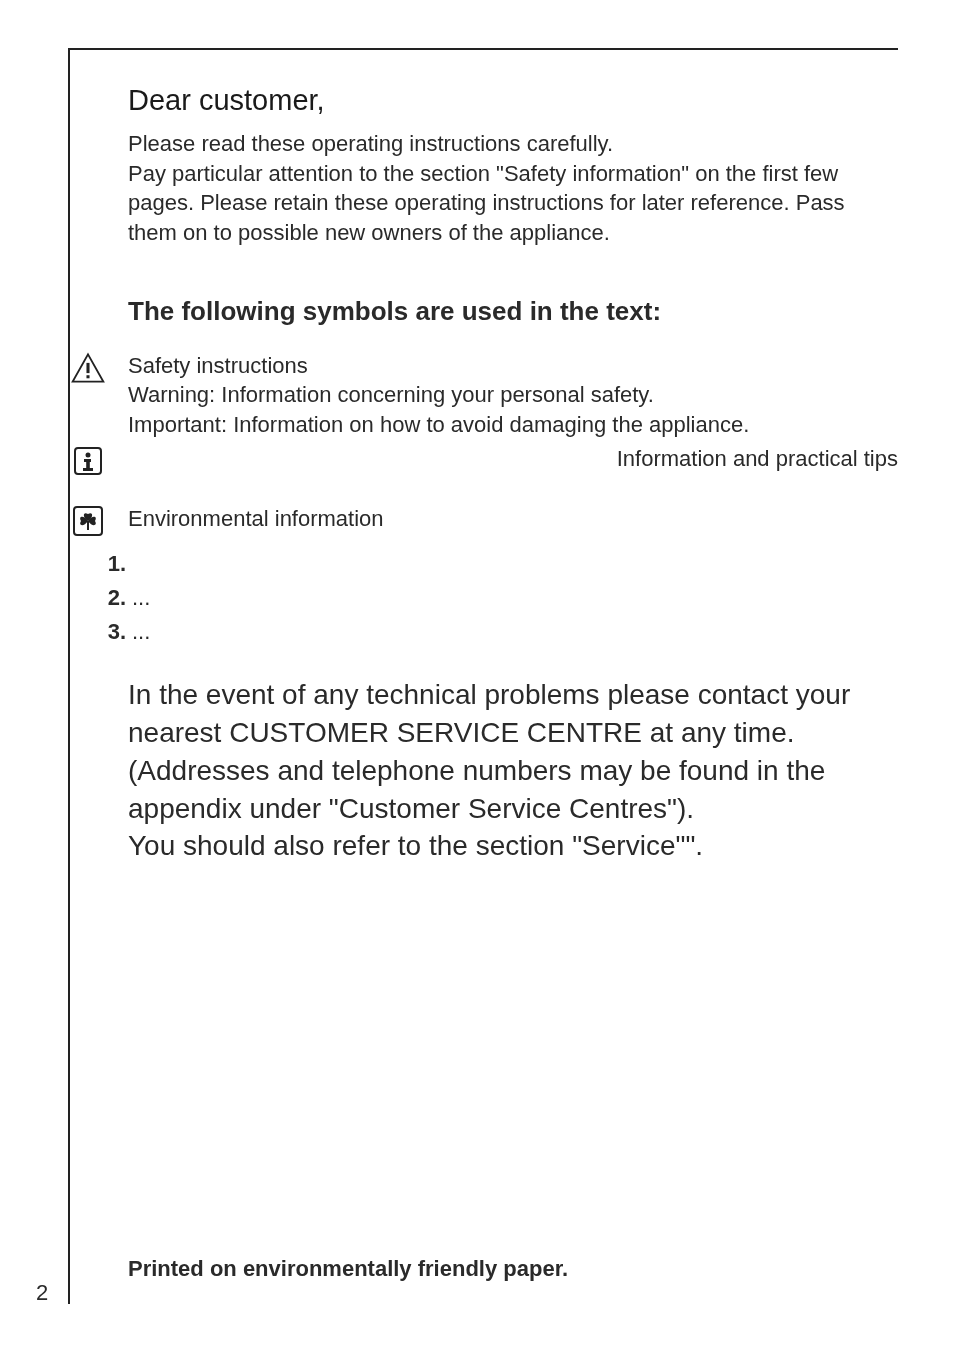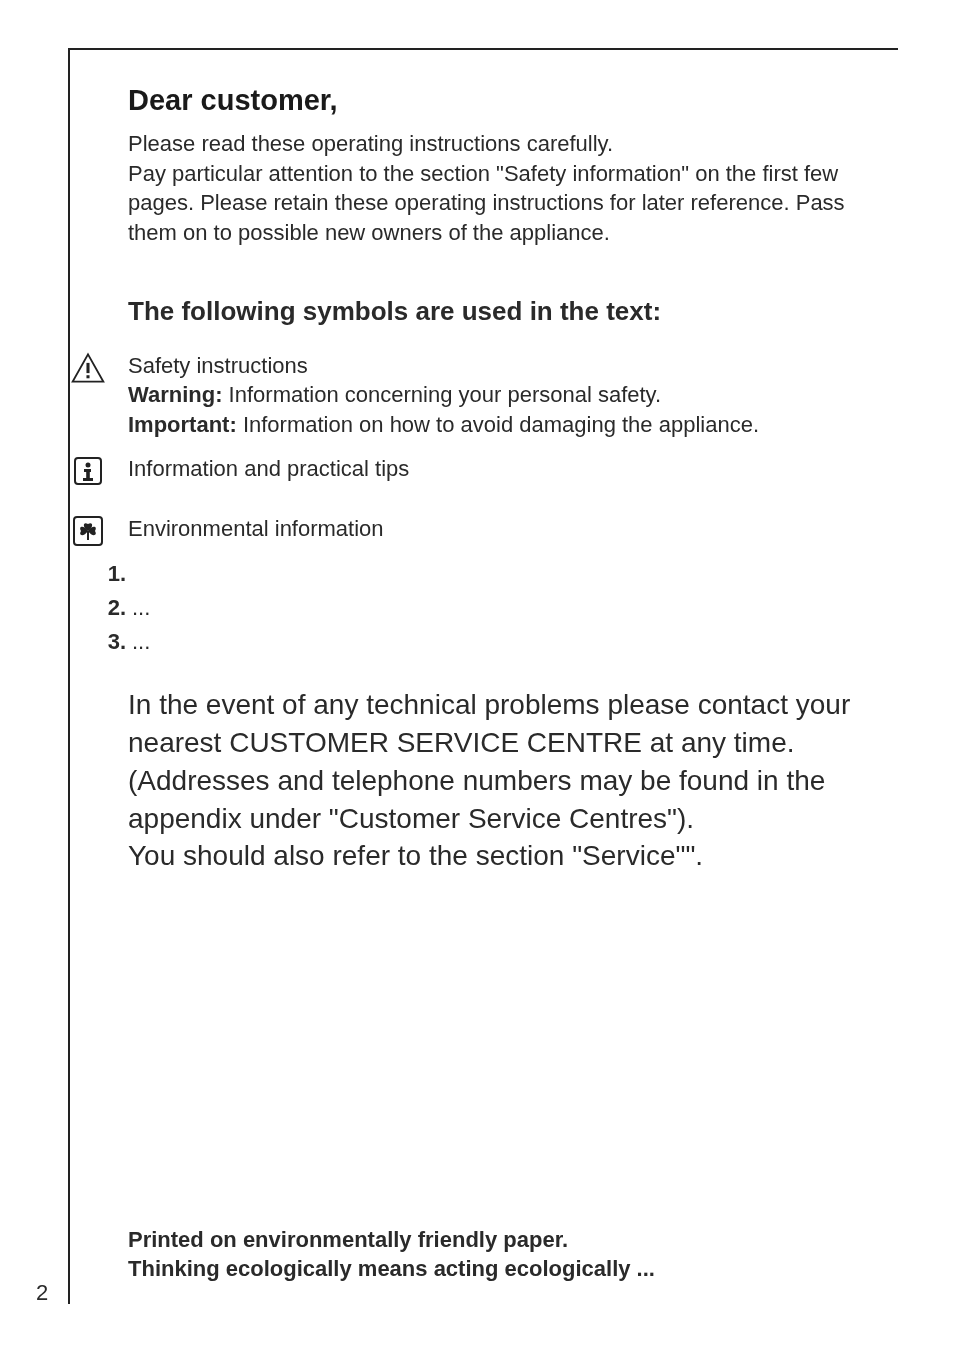--- a/index.html
+++ b/index.html
@@ -21,58 +21,59 @@
       left: 68px;
       right: 56px;
       bottom: 48px;
       border-top: 2px solid #222;
       border-left: 2px solid #222;
       padding-top: 34px;
       padding-left: 58px;
     }
     .heading {
       font-size: 29px;
-      font-weight: 700;
+      font-weight: 400;
       margin-bottom: 12px;
       color: #1a1a1a;
     }
     .intro {
       font-size: 22px;
       line-height: 1.35;
       margin-bottom: 48px;
       padding-right: 8px;
     }
     .subheading {
       font-size: 26px;
       font-weight: 700;
       margin-bottom: 24px;
     }
     .entry {
       position: relative;
-      margin-bottom: 14px;
+      margin-bottom: 4px;
     }
     .entry-icon {
       position: absolute;
       left: -58px;
       top: 0;
       width: 36px;
       height: 34px;
       display: flex;
       align-items: center;
       justify-content: center;
     }
     .entry-text {
       font-size: 22px;
       line-height: 1.35;
     }
     .entry-text .bold {
-      font-weight: 700;
+      font-weight: 400;
     }
     .entry-info {
       margin-bottom: 30px;
+      text-align: right;
     }
     .entry-env {
       margin-bottom: 16px;
     }
     .step-list {
       margin-left: -32px;
       margin-bottom: 30px;
     }
     .step-item {
       font-size: 22px;
@@ -176,18 +177,17 @@
     </div>
   </div>
 
   <div class="closing">
     <p>In the event of any technical problems please contact your nearest CUSTOMER SERVICE CENTRE at any time. (Addresses and telephone numbers may be found in the appendix under "Customer Service Centres").</p>
     <p>You should also refer to the section "Service"".</p>
   </div>
 
   <div class="footer">
     <div>Printed on environmentally friendly paper.</div>
-    <div>Thinking ecologically means acting ecologically ...</div>
   </div>
 
 </div>
 
 <div class="page-num">2</div>
 
 </body></html>

